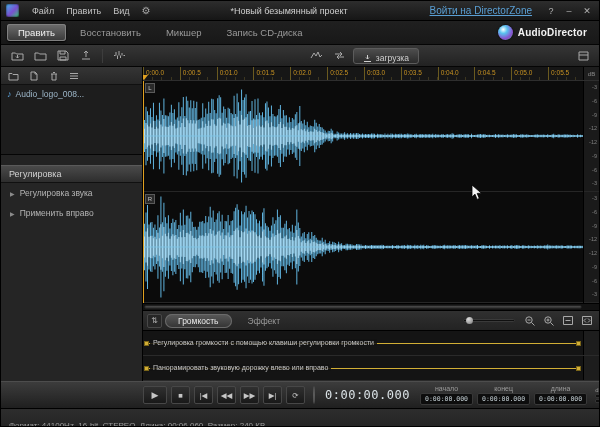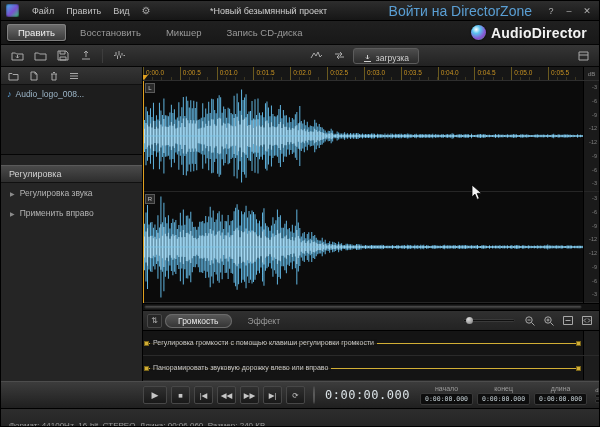--- a/index.html
+++ b/index.html
@@ -10,34 +10,34 @@
 
   
   .titlebar{height:20px;display:flex;align-items:center;padding:0 5px;
             background:linear-gradient(#2d2d2d,#161616);border-bottom:1px solid #000;font-size:9px}
   .app-icon{width:13px;height:13px;border-radius:2px;margin-right:7px;
             background:linear-gradient(135deg,#45b6ec 0%,#7a4fd0 55%,#37c86e 100%);
             box-shadow:inset 0 0 2px #000}
   .menu-item{margin:0 6px;color:#c2c2c2;cursor:default}
   .gear{margin:0 6px;color:#a8a8a8;font-size:10px}
   .tb-title{flex:1;text-align:center;color:#cfcfcf;font-size:9px;white-space:nowrap;overflow:hidden}
-  .signin{color:#5a9fd4;font-size:14px;margin:9px 8px;white-space:nowrap}
+  .signin{color:#5a9fd4;text-decoration:underline;font-size:10px;margin:9px 8px;white-space:nowrap}
   .winbtn{width:14px;text-align:center;color:#b0b0b0;margin-left:4px;font-size:9px}
 
   
   .tabbar{height:24px;display:flex;align-items:center;background:linear-gradient(#202020,#181818);
           padding:0 6px;border-bottom:1px solid #050505}
   .tab{padding:3px 11px;margin-right:3px;font-size:9.5px;color:#9a9a9a;border-radius:3px;white-space:nowrap}
   .tab.active{background:linear-gradient(#6e6e6e,#383838);color:#f0f0f0;
               box-shadow:inset 0 0 0 1px #808080,0 1px 2px #000}
   .brand{margin-left:auto;display:flex;align-items:center;gap:5px;padding-right:6px}
   .brand-circle{width:15px;height:15px;border-radius:50%;
                 background:radial-gradient(circle at 35% 30%,#ffffff 0%,#59c3f0 28%,#8a4fd0 65%,#30c070 100%);
                 box-shadow:0 0 2px #000}
-  .brand-text{font-size:14px;font-weight:bold;color:#f2f2f2;letter-spacing:.2px}
+  .brand-text{font-size:10px;font-weight:bold;color:#f2f2f2;letter-spacing:.2px}
 
   
   .toolbar{height:22px;display:flex;align-items:center;gap:3px;padding:0 6px;
            background:linear-gradient(#363636,#222);border-bottom:1px solid #050505}
   .icon-btn{width:20px;height:17px;display:flex;align-items:center;justify-content:center;
             color:#a8a8a8;border-radius:2px}
   .icon-btn svg{stroke:#a8a8a8;fill:none;stroke-width:1}
   .tsep{width:1px;height:14px;background:#0d0d0d;border-right:1px solid #3d3d3d;margin:0 3px}
   .dl-btn{display:flex;align-items:flex-end;gap:4px;height:16px;padding:0 9px;font-size:8.5px;color:#d0d0d0;
           background:linear-gradient(#4e4e4e,#2b2b2b);border:1px solid #5c5c5c;border-radius:3px;white-space:nowrap}

